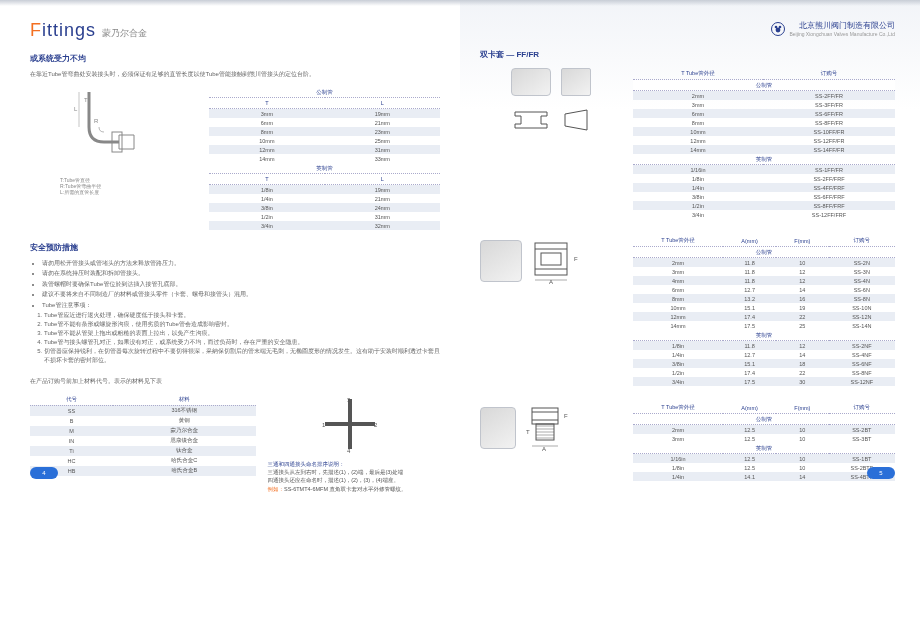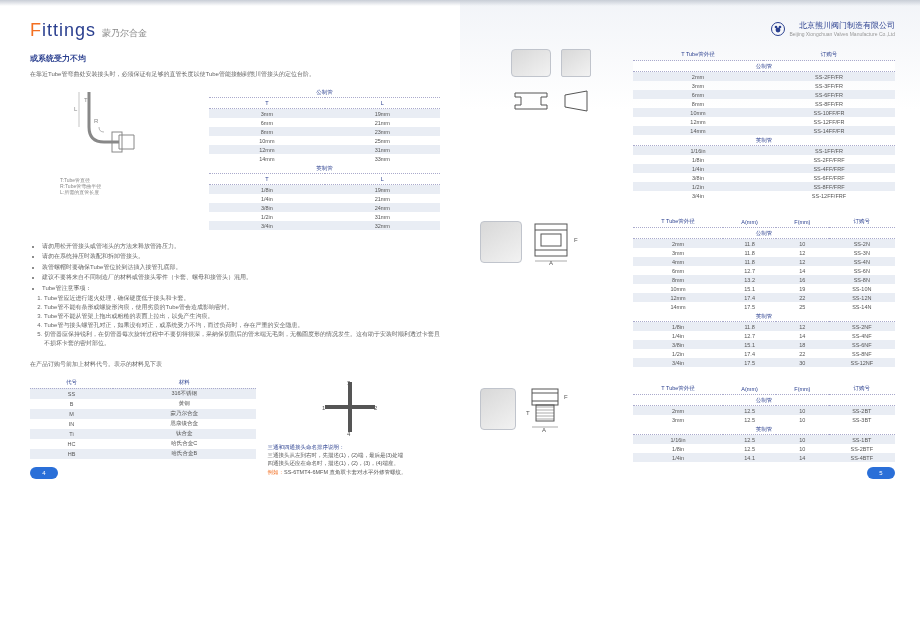--- a/index.html
+++ b/index.html
@@ -204,20 +204,21 @@
                   <td>3/4in</td>
                   <td>32mm</td>
                 </tr>
               </tbody>
           </table>
         </div>
       </div>
     </div>
 
     <div class="section">
+      <div class="section-h">安全预防措施</div>
       <div class="body-text">
         <ul class="bullets" id="safety-bullets">
             <li>请勿用松开管接头或管堵头的方法来释放管路压力。</li>
             <li>请勿在系统持压时装配和拆卸管接头。</li>
             <li>装管螺帽时要确保Tube管位於到达插入接管孔底部。</li>
             <li>建议不要将来自不同制造厂的材料或管接头零件（卡套、螺母和接管头）混用。</li>
             <li>Tube管注意事项：</li>
           </ul>
         <ol id="safety-numbered" style="padding-left:14px;">
             <li>Tube管应近进行退火处理，确保硬度低于接头和卡套。</li>
@@ -306,20 +307,21 @@
             </svg>
         </span>
         <div class="company">
           <div>北京熊川阀门制造有限公司</div>
           <div class="en">Beijing Xiongchuan Valves Manufacture Co.,Ltd</div>
         </div>
       </div>
     </div>
 
     <div class="right-sec">
+      <div class="sec-title">双卡套 — FF/FR</div>
       <div class="row-flex">
         <div style="width:35%;display:flex;flex-direction:column;gap:10px;align-items:center;">
           <div style="display:flex;gap:10px;">
             <div class="img-ph" style="width:40px;height:28px;border-radius:4px;"></div>
             <div class="img-ph" style="width:30px;height:28px;border-radius:2px;"></div>
           </div>
           <div style="display:flex;gap:10px;">
             <svg width="40" height="28">
                 <polygon points="4,6 36,6 36,10 30,10 30,18 36,18 36,22 4,22 4,18 10,18 10,10 4,10" fill="none" stroke="#555" stroke-width="1"></polygon>
               </svg>

